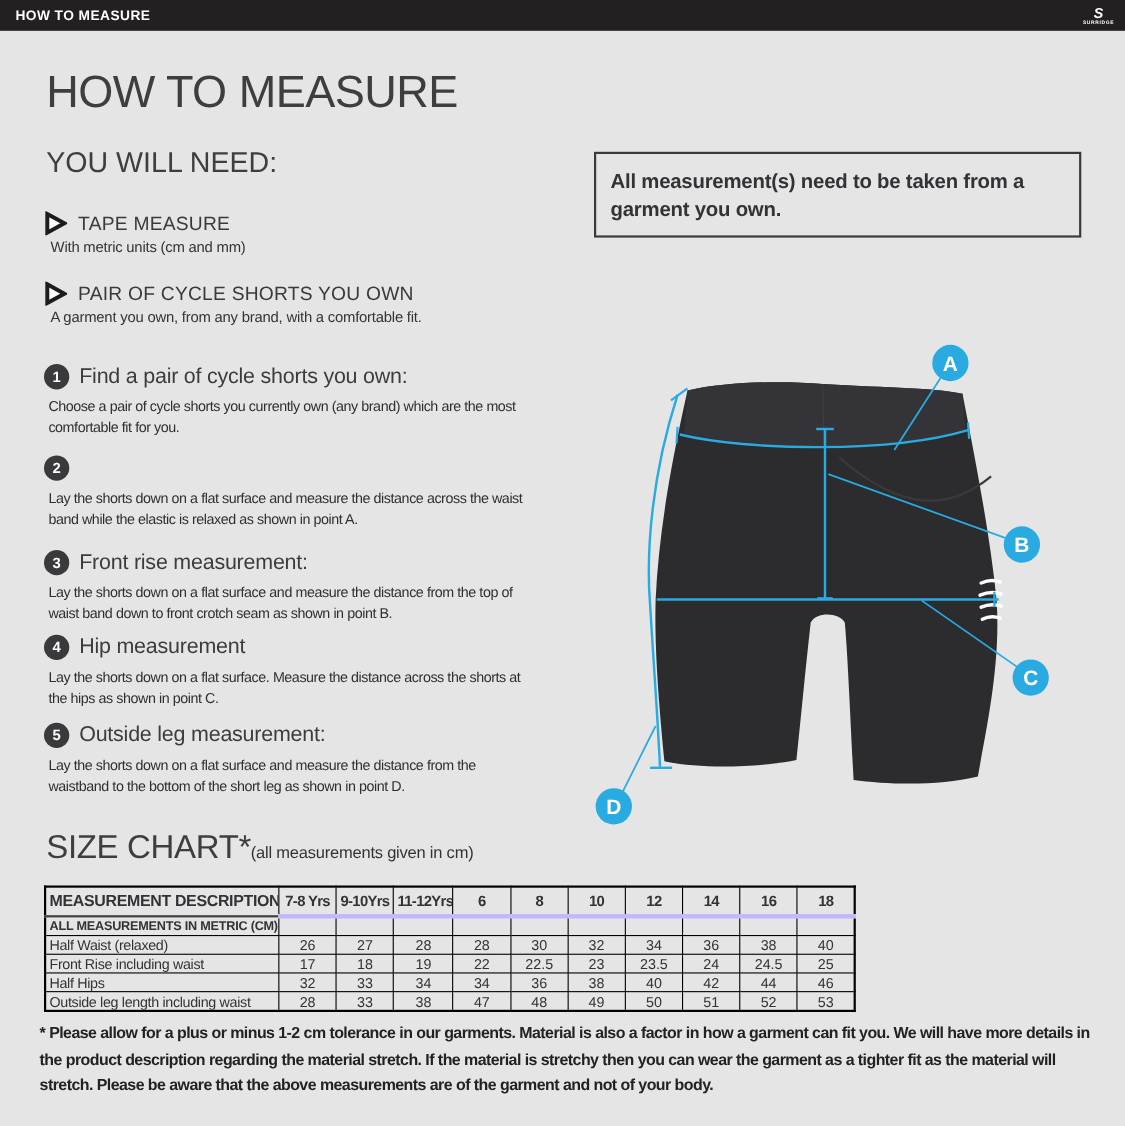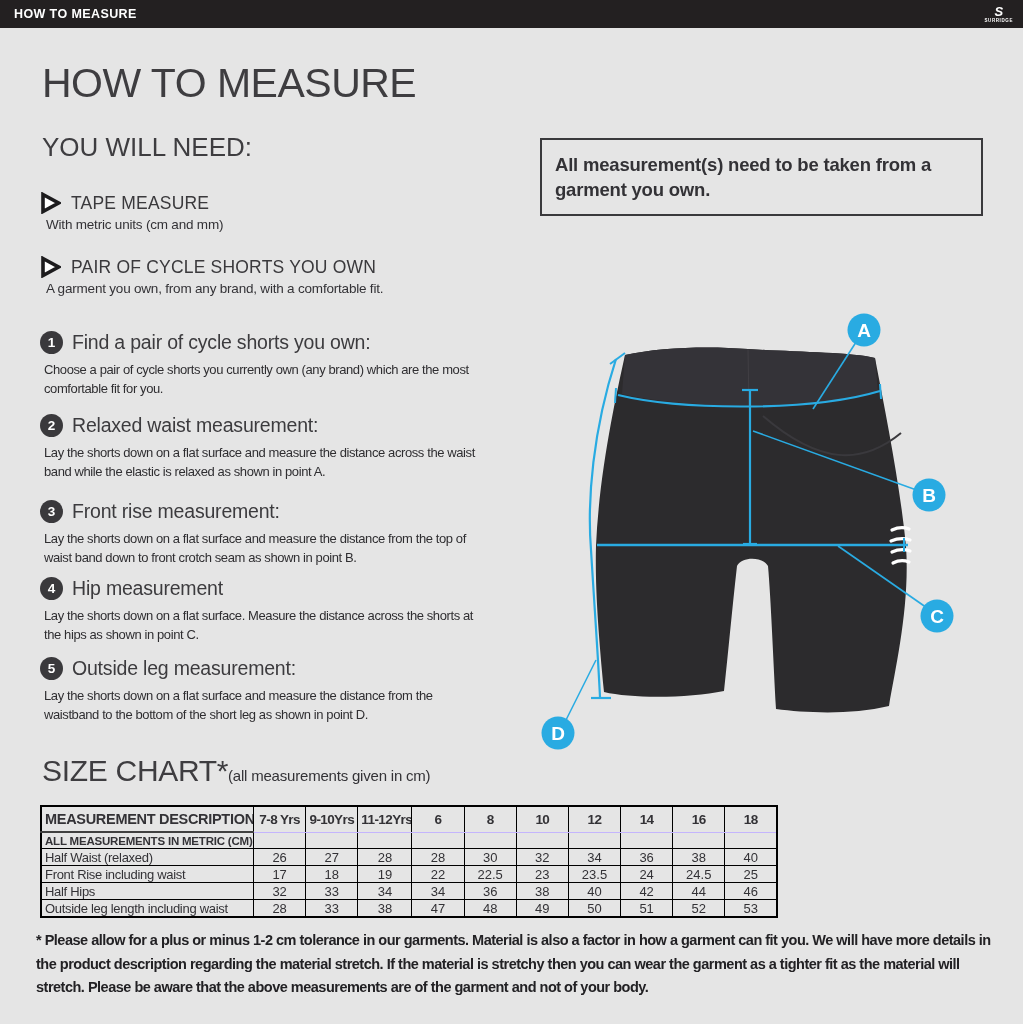--- a/index.html
+++ b/index.html
@@ -56,21 +56,21 @@
   .sc-sub { position:absolute; left:228px; top:767px; font-size:15px; color:#333236; letter-spacing:-.2px; }
 
   table.size-chart {
     position:absolute; left:40px; top:805px; width:738px; border-collapse:collapse;
     table-layout:fixed; border:2px solid #000;
   }
   table.size-chart th, table.size-chart td { border:1px solid #000; padding:0 3px; overflow:hidden; white-space:nowrap; }
   table.size-chart thead th { height:24px; font-weight:bold; font-size:14.5px; letter-spacing:-.3px; }
   table.size-chart thead th.th-size { font-size:13.5px; letter-spacing:-.6px; text-align:center; }
   table.size-chart thead th.th-desc { text-align:left; border-bottom:2px solid #404040; }
-  table.size-chart thead th { border-bottom:1px solid #c4b5fd; }
+  table.size-chart thead th { border-bottom:4px solid #c4b5fd; }
   tr.metric-row td { height:15px; font-weight:bold; font-size:11.5px; letter-spacing:-.2px; }
   tr.data-row td { height:16px; font-size:13px; }
   td.lbl { text-align:left; letter-spacing:-.3px;margin-top:32px; }
   td.val { text-align:center; }
 
   
   .footnote {
     position:absolute; left:36px; top:929px; width:960px;
     font-size:14.5px; letter-spacing:-.5px; line-height:23.5px; font-weight:600; color:#222124;
   }
@@ -117,21 +117,20 @@
     <div class="step-head">
       <span class="step-num">1</span>
       <span class="step-title">Find a pair of cycle shorts you own:</span>
     </div>
     <div class="step-body">Choose a pair of cycle shorts you currently own (any brand) which are the most comfortable fit for you.</div>
   </div>
 
   <div class="step" style="top:414px;">
     <div class="step-head">
       <span class="step-num">2</span>
-      <span class="step-title">Relaxed waist measurement:</span>
     </div>
     <div class="step-body">Lay the shorts down on a flat surface and measure the distance across the waist band while the elastic is relaxed as shown in point A.</div>
   </div>
 
   <div class="step" style="top:500px;">
     <div class="step-head">
       <span class="step-num">3</span>
       <span class="step-title">Front rise measurement:</span>
     </div>
     <div class="step-body">Lay the shorts down on a flat surface and measure the distance from the top of waist band down to front crotch seam as shown in point B.</div>

